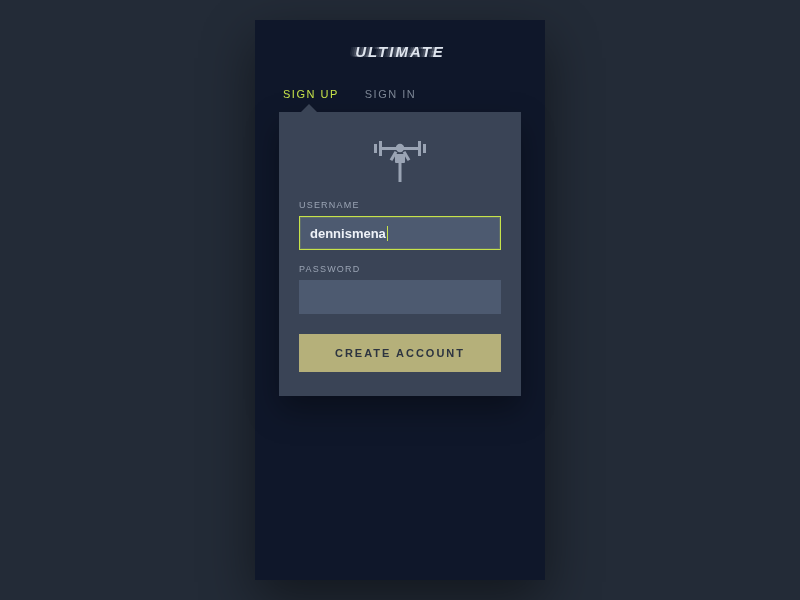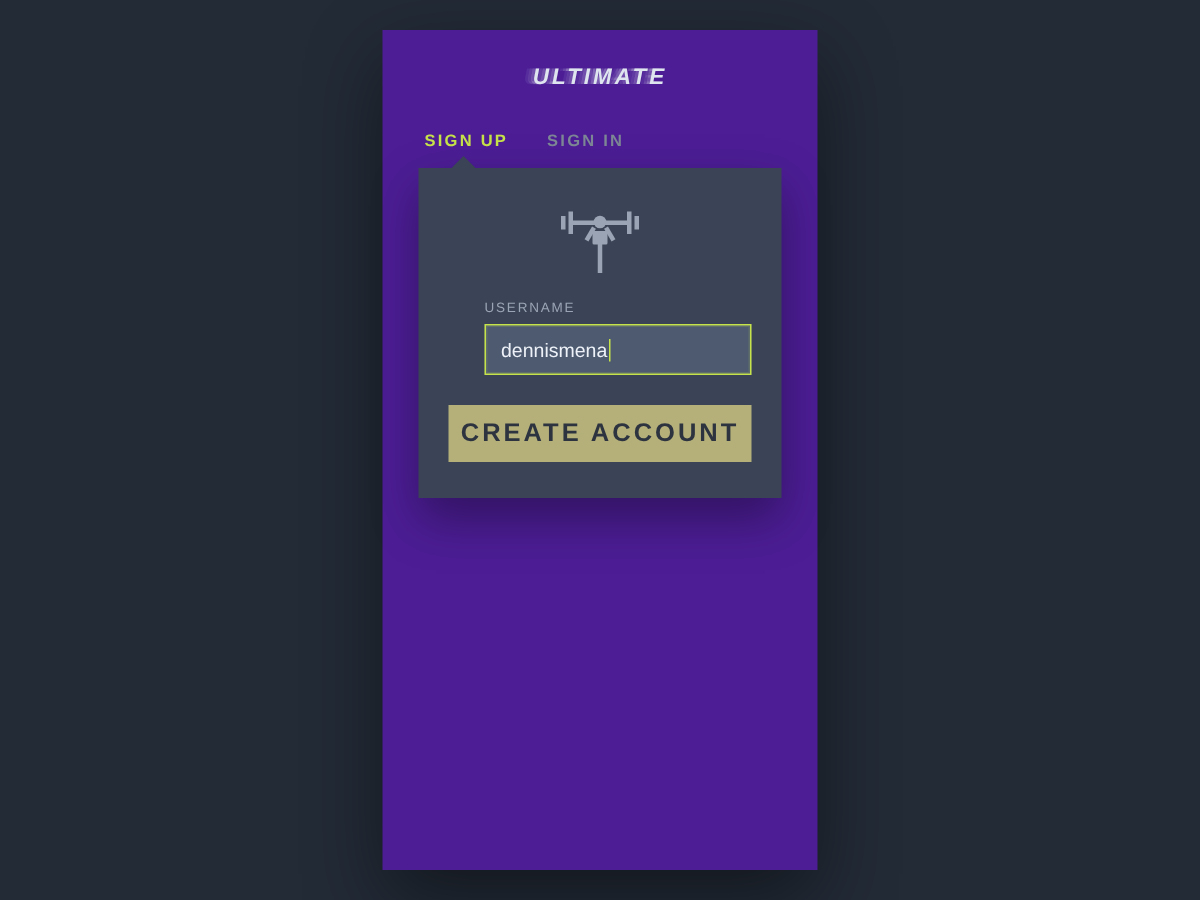--- a/index.html
+++ b/index.html
@@ -7,21 +7,21 @@
   body {
     background: #232b37;
     font-family: "Helvetica Neue", Arial, sans-serif;
     display: flex;
     align-items: center;
     justify-content: center;
   }
   .phone {
     width: 290px;
     height: 560px;
-    background: #4c1d95;
+    background: #0f172a;
     box-shadow: 0 20px 50px rgba(0,0,0,.45);
     padding: 22px 24px 28px;
     position: relative;
   }
   .logo {
     text-align: center;
     color: #dfe5ee;
     font-weight: 700;
     font-style: italic;
     letter-spacing: 2px;
@@ -35,21 +35,21 @@
     margin-bottom: 26px;
   }
   .tabs {
     display: flex;
     gap: 26px;
     padding-left: 4px;
     margin-bottom: 12px;
   }
   .tab {
     font-size: 11px;
-    font-weight: 700;
+    font-weight: 400;
     letter-spacing: 1.5px;
     text-transform: uppercase;
     color: #7d8796;
     cursor: pointer;
     position: relative;
   }
   .tab.active { color: #c7e34a; }
   .card {
     background: #3a4456;
     padding: 20px 20px 24px;
@@ -64,36 +64,36 @@
     width: 0; height: 0;
     border-left: 8px solid transparent;
     border-right: 8px solid transparent;
     border-bottom: 8px solid #3a4456;
   }
   .hero-icon {
     display: flex;
     justify-content: center;
     margin: 6px 0 18px;
   }
-  .field { margin-bottom: 14px; margin-left: 24px; }
+  .field { margin-bottom: 14px; }
   .label {
     font-size: 9px;
     letter-spacing: 1.2px;
     color: #9aa4b4;
     text-transform: uppercase;
     margin-bottom: 6px;
   }
   .input {
     width: 100%;
     height: 34px;
     background: #4d5a70;
     border: 1px solid transparent;
     color: #eef2f8;
     font-size: 13px;
-    font-weight: 400;
+    font-weight: 700;
     padding: 0 10px;
     outline: none;
   }
   .input.focused {
     border: 1px solid #c7e34a;
     box-shadow: inset 0 0 0 1px rgba(199,227,74,.15);
   }
   .caret {
     display: inline-block;
     width: 1px; height: 15px;
@@ -104,21 +104,21 @@
   .fake-input {
     display: flex;
     align-items: center;
   }
   .btn {
     width: 100%;
     height: 38px;
     background: #b5b07a;
     color: #2d3440;
     border: none;
-    font-size: 17px;
+    font-size: 11px;
     font-weight: 700;
     letter-spacing: 2px;
     text-transform: uppercase;
     cursor: pointer;
     margin-top: 6px;
   }
 </style>
 </head>
 <body>
 
@@ -152,17 +152,21 @@
 
     <div class="field">
       <div class="label">Username</div>
       <div class="input focused fake-input">
         <span>dennismena</span>
           <span class="caret"></span>
       </div>
     </div>
 
 
+    <div class="field">
+      <div class="label">Password</div>
+      <input class="input" type="password" value="" style="">
+    </div>
 
     <button class="btn">Create Account</button>
 
   </div>
 </div>
 
 </body></html>

